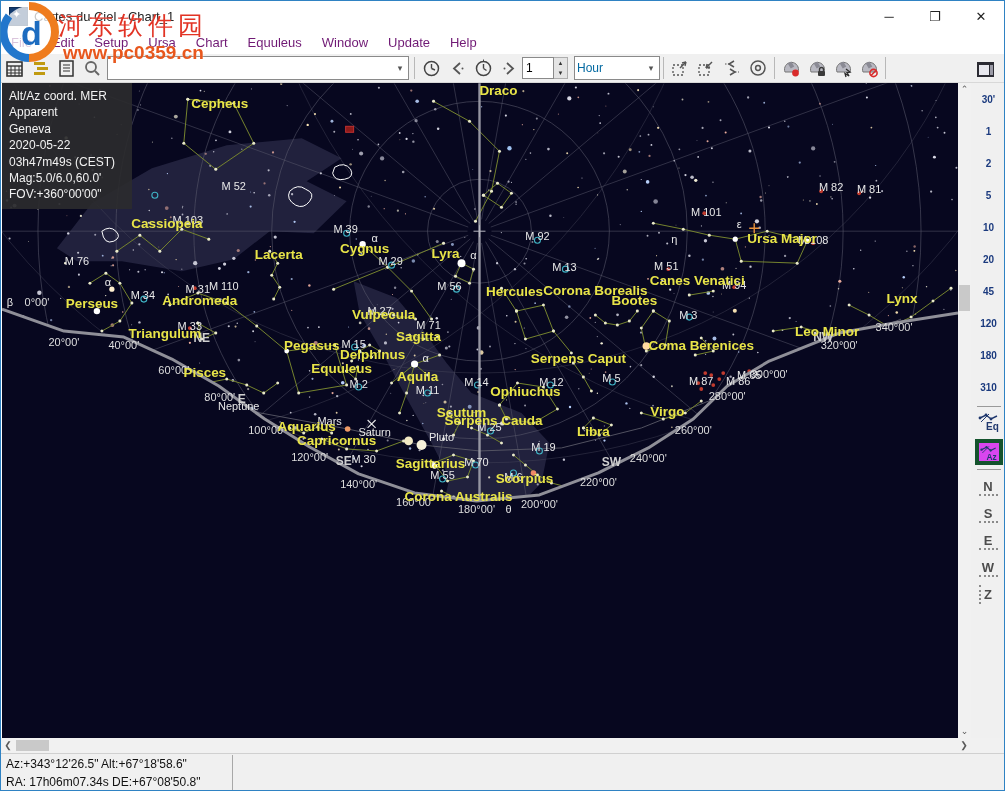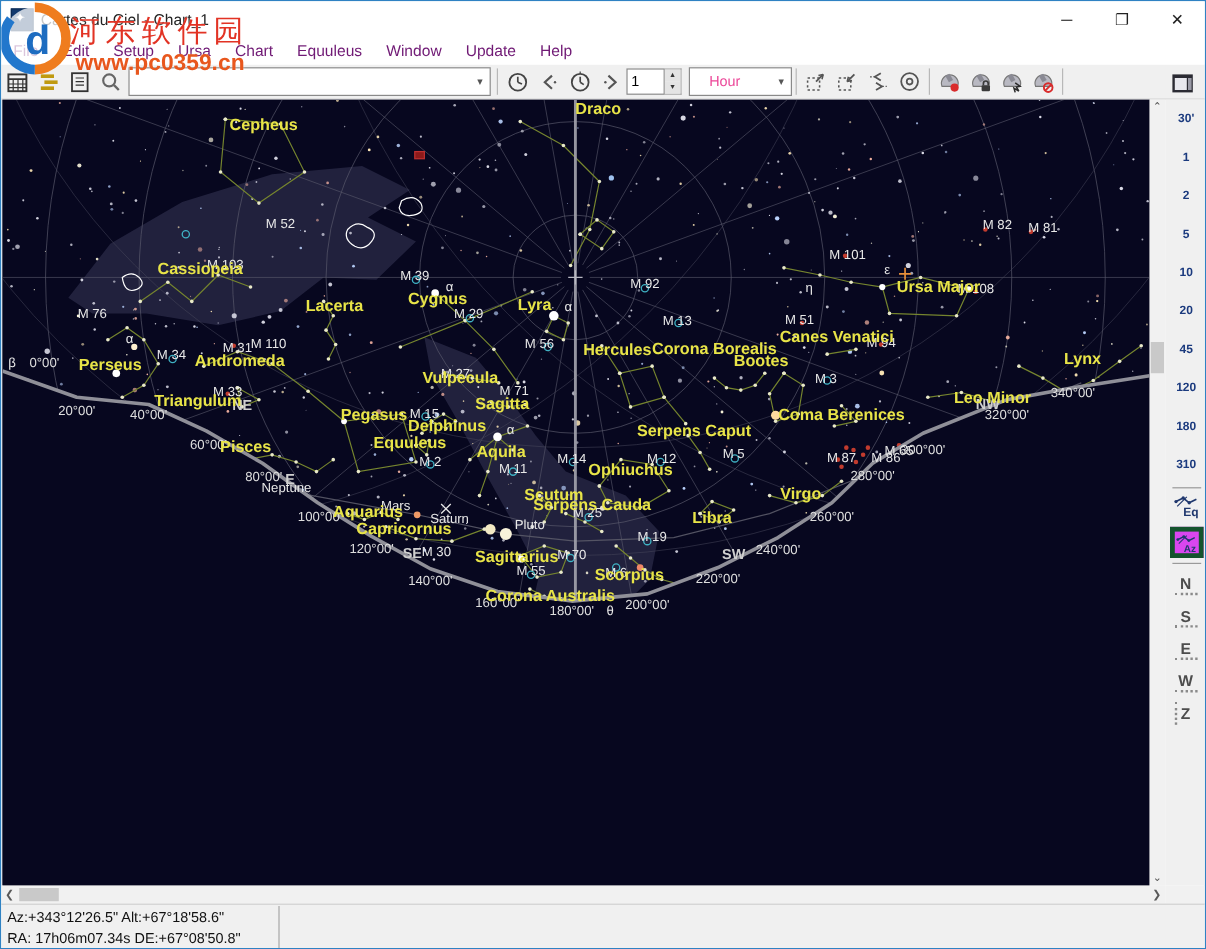--- a/index.html
+++ b/index.html
@@ -23,21 +23,21 @@
   .toolbar{position:absolute;left:0;top:53px;width:100%;height:29px;background:#f0f0f0;display:flex;align-items:center;border-bottom:1px solid #d8d8d8;box-sizing:border-box;}
   .tbtn{width:26px;height:26px;display:flex;align-items:center;justify-content:center;flex:none;}
   .tsep{width:1px;height:22px;background:#b8b8b8;margin:0 3px;flex:none;}
   .search-combo{width:300px;height:22px;background:#fff;border:1px solid #8a8a8a;display:flex;align-items:center;margin:0 2px;flex:none;}
   .search-combo input{flex:1;border:none;outline:none;height:18px;font-size:12px;background:transparent;padding:0 4px;font-family:"Liberation Sans",sans-serif;}
   .combo-arrow{width:16px;text-align:center;color:#555;font-size:9px;flex:none;}
   .step-input{width:32px;height:22px;border:1px solid #8a8a8a;background:#fff;font-size:12px;padding:0 3px;outline:none;flex:none;font-family:"Liberation Sans",sans-serif;box-sizing:border-box;}
   .spinner{width:14px;height:22px;display:flex;flex-direction:column;flex:none;border:1px solid #adadad;border-left:none;box-sizing:border-box;}
   .spin-btn{flex:1;background:#e4e4e4;display:flex;align-items:center;justify-content:center;font-size:6px;color:#333;}
   .unit-combo{width:84px;height:22px;background:#fff;border:1px solid #8a8a8a;display:flex;align-items:center;margin-left:6px;flex:none;}
-  .unit-combo span{flex:1;font-size:12px;color:#ec4899;padding-left:16px;}
+  .unit-combo span{flex:1;font-size:12px;color:#0369a1;padding-left:2px;}
   .chart-win-btn{position:absolute;right:6px;top:2px;width:26px;height:26px;display:flex;align-items:center;justify-content:center;}
   
   .chart-wrap{position:absolute;left:1px;top:82px;width:956px;height:655px;background:#07071f;overflow:hidden;cursor:crosshair;}
   .info-panel{position:absolute;left:0;top:0;width:118px;background:rgba(43,43,46,0.92);color:#f2f2f2;font-size:12px;line-height:16.4px;padding:5px 5px 6px 7px;z-index:5;}
   
   .vscroll{position:absolute;left:957px;top:82px;width:13px;height:655px;background:#f1f1f1;}
   .vthumb{position:absolute;left:1px;top:202px;width:11px;height:26px;background:#c9c9c9;}
   .varrow{position:absolute;left:0;width:13px;height:13px;color:#595959;font-size:9px;text-align:center;line-height:13px;}
   .hscroll{position:absolute;left:0;top:737px;width:970px;height:15px;background:#f1f1f1;}
   .hthumb{position:absolute;left:15px;top:2px;width:33px;height:11px;background:#c9c9c9;}
@@ -1122,20 +1122,29 @@
       <text x="666" y="333" font-size="13.5px" font-weight="bold" fill="#e8e448" text-anchor="middle">Virgo</text>
       <text x="305" y="348" font-size="13.5px" font-weight="bold" fill="#e8e448" text-anchor="middle">Aquarius</text>
       <text x="335" y="362" font-size="13.5px" font-weight="bold" fill="#e8e448" text-anchor="middle">Capricornus</text>
       <text x="460" y="334" font-size="13.5px" font-weight="bold" fill="#e8e448" text-anchor="middle">Scutum</text>
       <text x="492" y="342" font-size="13.5px" font-weight="bold" fill="#e8e448" text-anchor="middle">Serpens Cauda</text>
       <text x="592" y="353" font-size="13.5px" font-weight="bold" fill="#e8e448" text-anchor="middle">Libra</text>
       <text x="429" y="385" font-size="13.5px" font-weight="bold" fill="#e8e448" text-anchor="middle">Sagittarius</text>
       <text x="523" y="400" font-size="13.5px" font-weight="bold" fill="#e8e448" text-anchor="middle">Scorpius</text>
       <text x="457" y="418" font-size="13.5px" font-weight="bold" fill="#e8e448" text-anchor="middle">Corona Australis</text>
     </svg>
+  <div class="info-panel" id="info-panel">
+      <div>Alt/Az coord. MER</div>
+      <div>Apparent</div>
+      <div>Geneva</div>
+      <div>2020-05-22</div>
+      <div>03h47m49s (CEST)</div>
+      <div>Mag:5.0/6.0,60.0'</div>
+      <div>FOV:+360°00'00"</div>
+    </div>
 </div>
 
 <div class="vscroll">
   <div class="varrow" style="top:0">⌃</div>
   <div class="vthumb"></div>
   <div class="varrow" style="bottom:0">⌄</div>
 </div>
 <div class="hscroll">
   <div class="harrow" style="left:0">❮</div>
   <div class="hthumb"></div>

